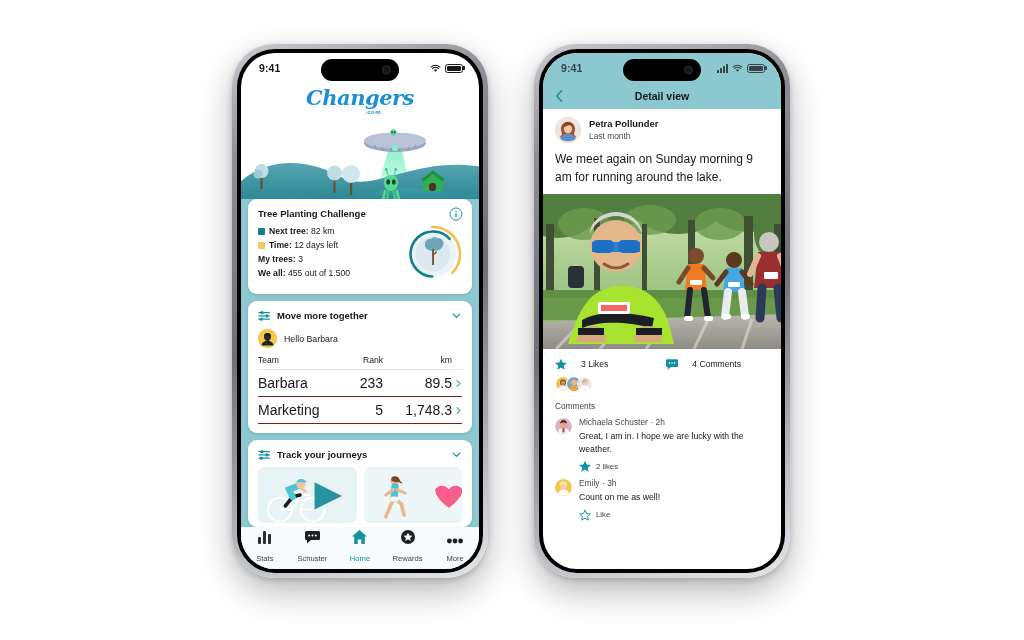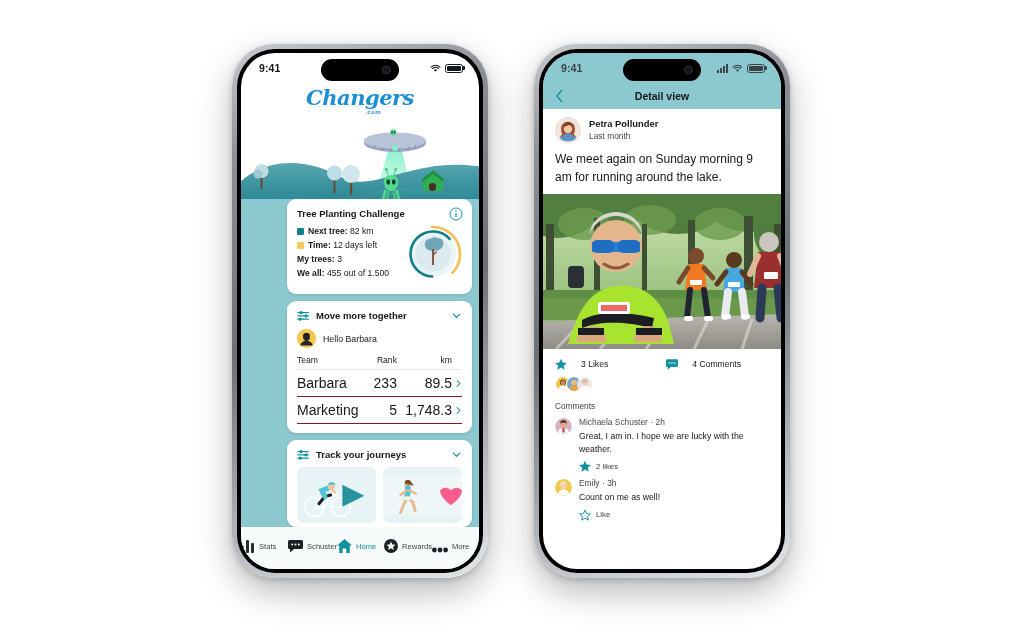--- a/index.html
+++ b/index.html
@@ -94,21 +94,20 @@
     position: absolute; left:0; right:0; top: 146px; bottom: 0;
     background: #8cc8cf;
     padding: 0 7px;
     overflow: hidden;
   }
   .card {
     background:#fff; border-radius: 9px; margin-bottom: 7px;
     box-shadow: 0 1px 3px rgba(0,0,0,.12);
     padding: 9px 10px;
     position: relative;
-    margin-left: 39px;
   }
   .card-title { font-size: 9.5px; font-weight: 700; color:#15181c; }
   .info-icon {
     position:absolute; right: 9px; top: 8px;
     width: 14px; height: 14px;
   }
   .tp-body { display:flex; align-items:flex-start; margin-top: 6px; }
   .tp-lines { flex:1; }
   .tp-line { font-size: 8.6px; color:#15181c; line-height: 1.62; display:flex; align-items:center; }
   .swatch { width:7px; height:7px; border-radius:1px; margin-right:4px; flex:none; }
@@ -150,21 +149,21 @@
   }
   .tile svg { display:block; width:100%; height:100%; }
 
   .tabbar {
     position:absolute; left:0; right:0; bottom:0; height:42px;
     background: rgba(255,255,255,.93);
     display:flex; align-items:center;
     padding-bottom: 4px;
     z-index: 20;
   }
-  .tab { flex:1; display:flex; align-items:center; gap:4px; }
+  .tab { flex:1; display:flex; flex-direction:column; align-items:center; gap:10px; }
   .tab .ti { height:14px; display:flex; align-items:flex-end; }
   .tab .tl { font-size:7.6px; color:#3f444a; }
   .tab.active .tl { color:#14919f; font-weight:400; }
 
   
   #phone-right .screen { background:#fff; }
   .rheader {
     background:#8cc8cf; position:relative;
   }
   .rtitle-row {

